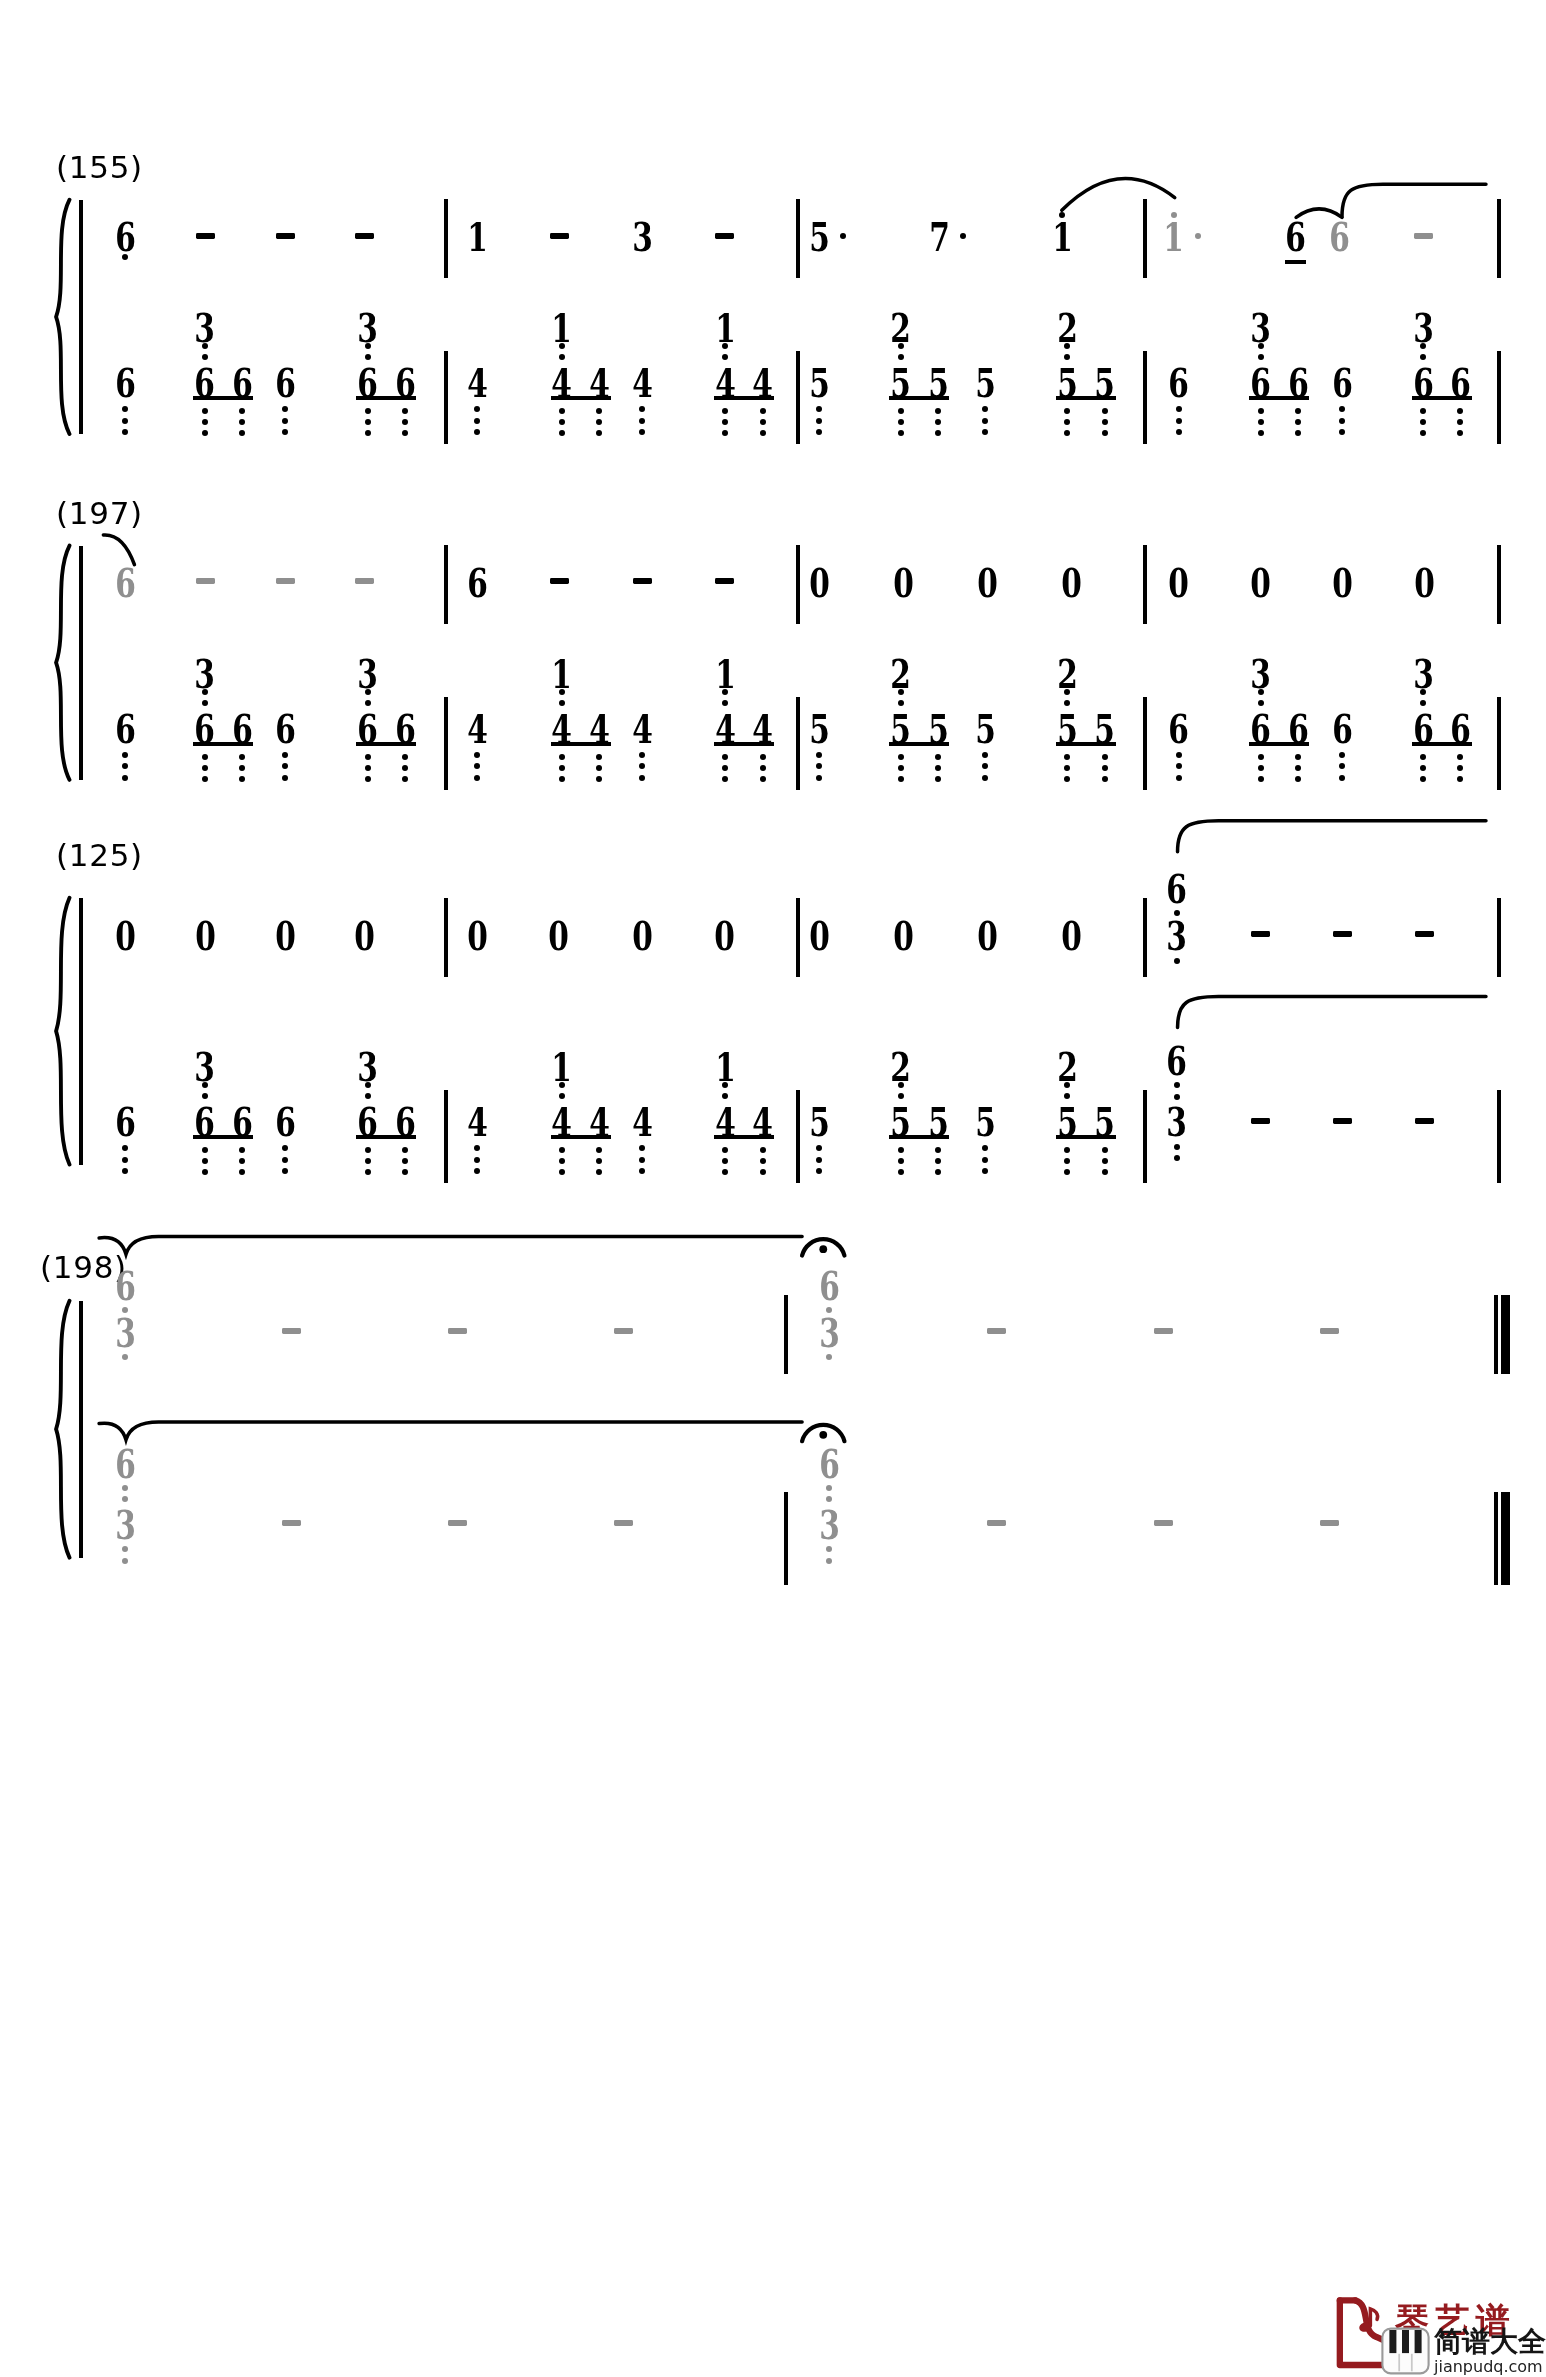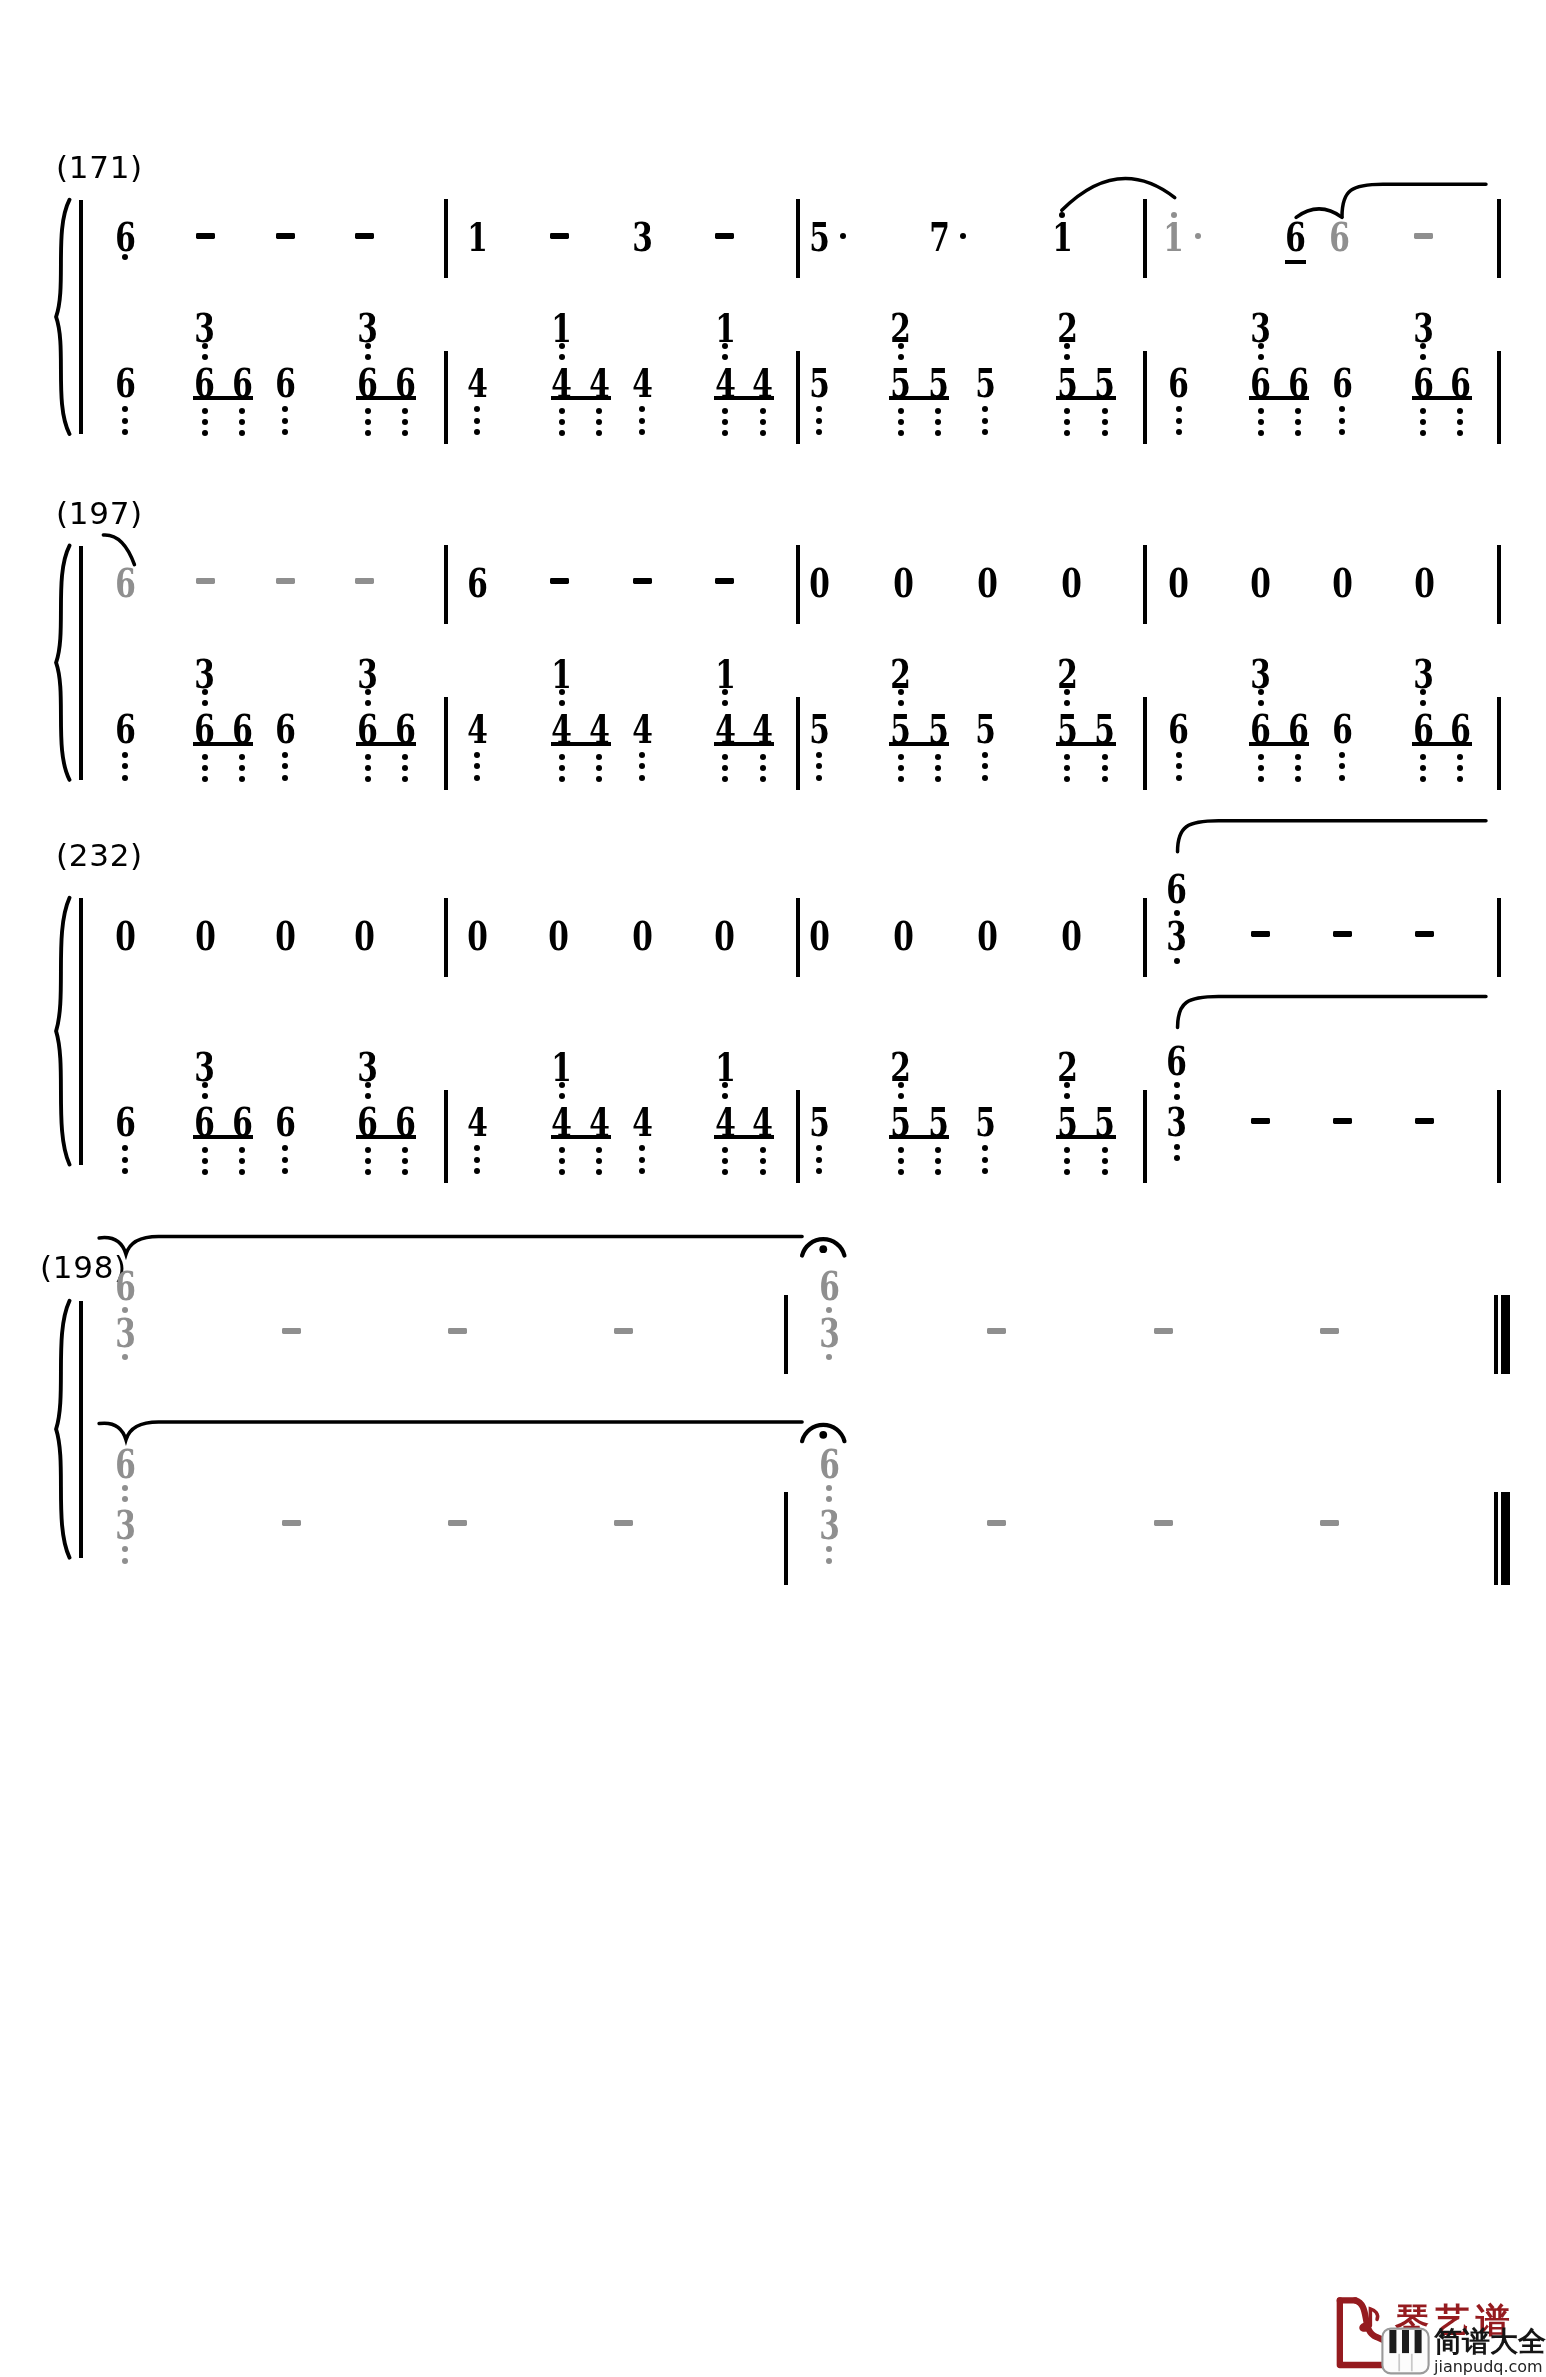--- a/index.html
+++ b/index.html
@@ -25,21 +25,21 @@
   #watermark .wm-site{position:absolute;left:1434px;top:2328px;font:700 28px/28px "DejaVu Sans",sans-serif;
      color:#151515;letter-spacing:0px;white-space:nowrap;}
   #watermark .wm-url{position:absolute;left:1434px;top:2358px;font:400 16px/17px "DejaVu Sans",sans-serif;
      color:#222;white-space:nowrap;}
 </style>
 </head>
 <body>
 
 <div id="sheet">
   <div id="systems">
-      <div class="mlabel" style="left: 56px; top: 152px;">(171)</div>
+      <div class="mlabel" style="left: 56px; top: 152px;">(155)</div>
       <div class="bar" style="left: 79px; top: 200px; height: 234px;"></div>
       <div class="bar" style="left: 444px; top: 199px; height: 79px;"></div>
       <div class="bar" style="left: 796px; top: 199px; height: 79px;"></div>
       <div class="bar" style="left: 1143px; top: 199px; height: 79px;"></div>
       <div class="bar" style="left: 1497px; top: 199px; height: 79px;"></div>
       <div class="n" style="left: 103px; top: 221px;">6</div>
       <div class="dot" style="left: 122px; top: 254px;"></div>
       <div class="dash" style="left: 196px; top: 233px;"></div>
       <div class="dash" style="left: 276px; top: 233px;"></div>
       <div class="dash" style="left: 355px; top: 233px;"></div>
@@ -339,21 +339,21 @@
       <div class="dot" style="left: 1420px; top: 700px;"></div>
       <div class="n" style="left: 1401px; top: 713px;">6</div>
       <div class="n" style="left: 1438px; top: 713px;">6</div>
       <div class="beam" style="left: 1412px; top: 742px; width: 60px;"></div>
       <div class="dot" style="left: 1420px; top: 754px;"></div>
       <div class="dot" style="left: 1420px; top: 765px;"></div>
       <div class="dot" style="left: 1420px; top: 776px;"></div>
       <div class="dot" style="left: 1457px; top: 754px;"></div>
       <div class="dot" style="left: 1457px; top: 765px;"></div>
       <div class="dot" style="left: 1457px; top: 776px;"></div>
-      <div class="mlabel" style="left: 56px; top: 840px;">(232)</div>
+      <div class="mlabel" style="left: 56px; top: 840px;">(125)</div>
       <div class="bar" style="left: 79px; top: 898px; height: 267px;"></div>
       <div class="bar" style="left: 444px; top: 898px; height: 79px;"></div>
       <div class="bar" style="left: 796px; top: 898px; height: 79px;"></div>
       <div class="bar" style="left: 1143px; top: 898px; height: 79px;"></div>
       <div class="bar" style="left: 1497px; top: 898px; height: 79px;"></div>
       <div class="n" style="left: 103px; top: 920px;">0</div>
       <div class="n" style="left: 183px; top: 920px;">0</div>
       <div class="n" style="left: 263px; top: 920px;">0</div>
       <div class="n" style="left: 342px; top: 920px;">0</div>
       <div class="n" style="left: 455px; top: 920px;">0</div>

